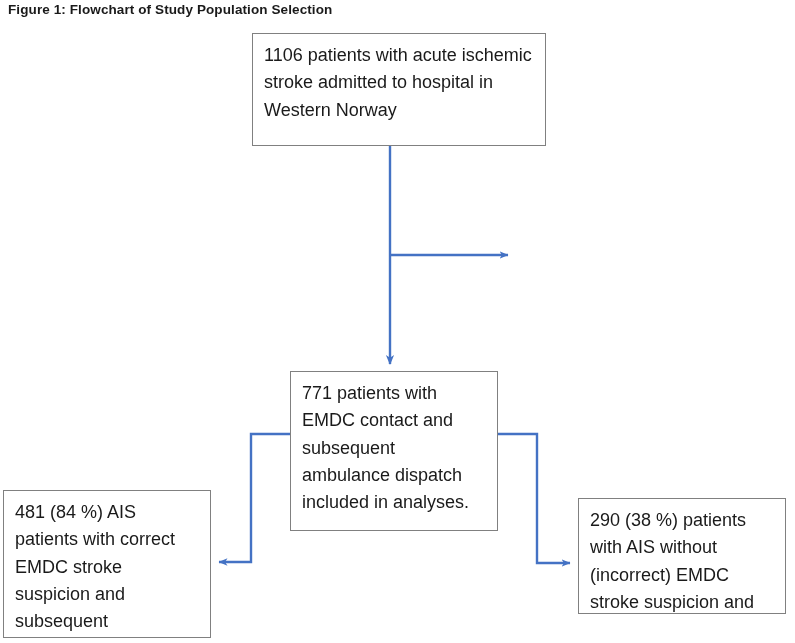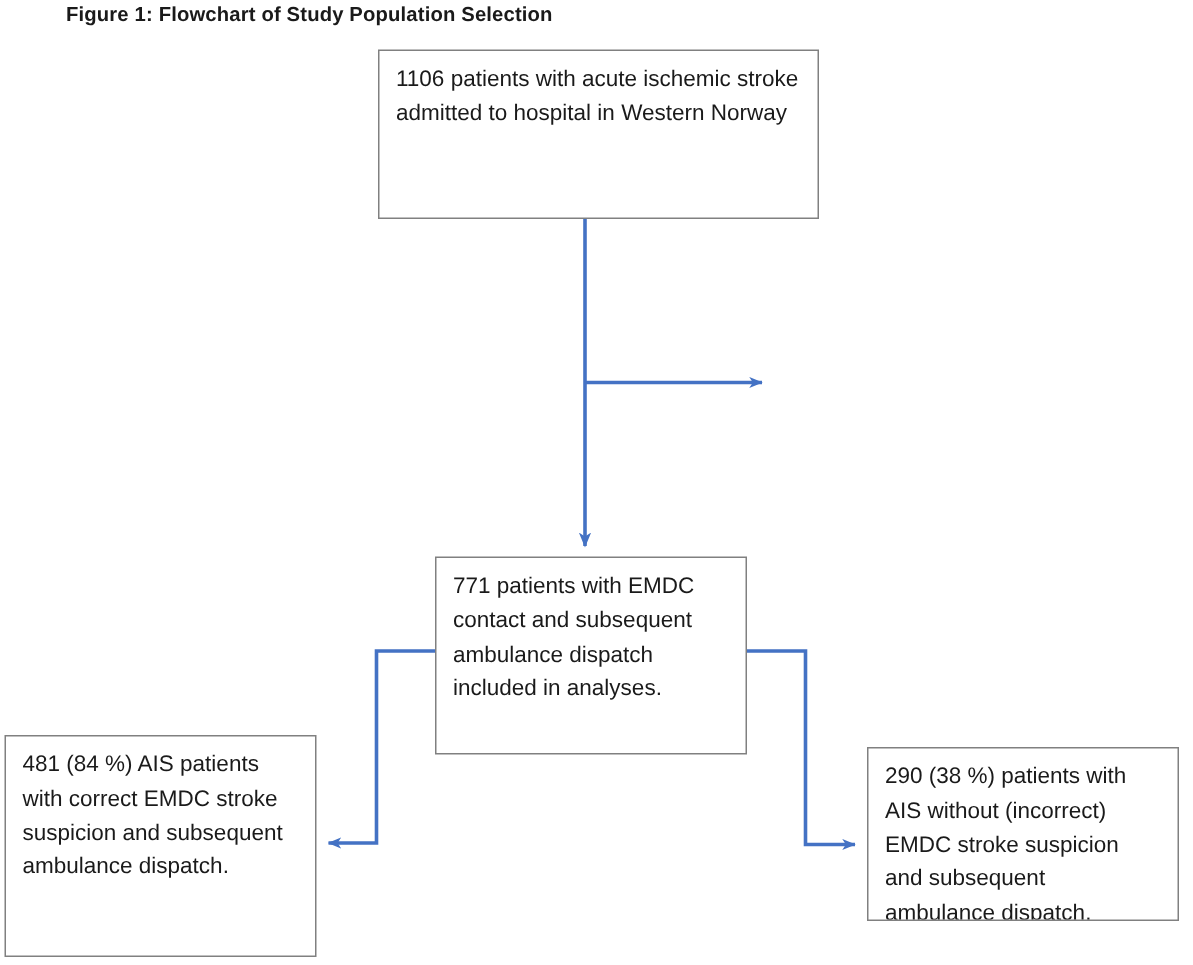--- a/index.html
+++ b/index.html
@@ -17,41 +17,40 @@
   }
   .figure-title {
     position: absolute;
     left: 8px;
     top: 2px;
     font-size: 13.5px;
     font-weight: bold;
     color: #1a1a1a;
     letter-spacing: 0.1px;
     white-space: nowrap;
-    margin-left: 36px;
   }
   .node {
     position: absolute;
     box-sizing: border-box;
     border: 1px solid #808080;
     background: #ffffff;
     color: #1a1a1a;
-    font-size: 15px;
+    font-size: 18px;
     line-height: 1.52;
     padding: 8px 11px 6px 11px;
     overflow: hidden;
   }
   .node .node-text {
     display: block;
     white-space: pre-line;
   }
   
   #node-top      { left: 252px; top: 33px;  width: 294px; height: 113px; }
   #node-excluded { left: 516px; top: 193px; width: 264px; height: 135px; }
-  #node-included { left: 290px; top: 371px; width: 208px; height: 132px; }
+  #node-included { left: 290px; top: 371px; width: 208px; height: 160px; }
   #node-correct  { left: 3px;   top: 490px; width: 208px; height: 148px; }
   #node-incorrect{ left: 578px; top: 498px; width: 208px; height: 116px; }
 
   
   #connectors {
     position: absolute;
     left: 0;
     top: 0;
     width: 795px;
     height: 643px;

